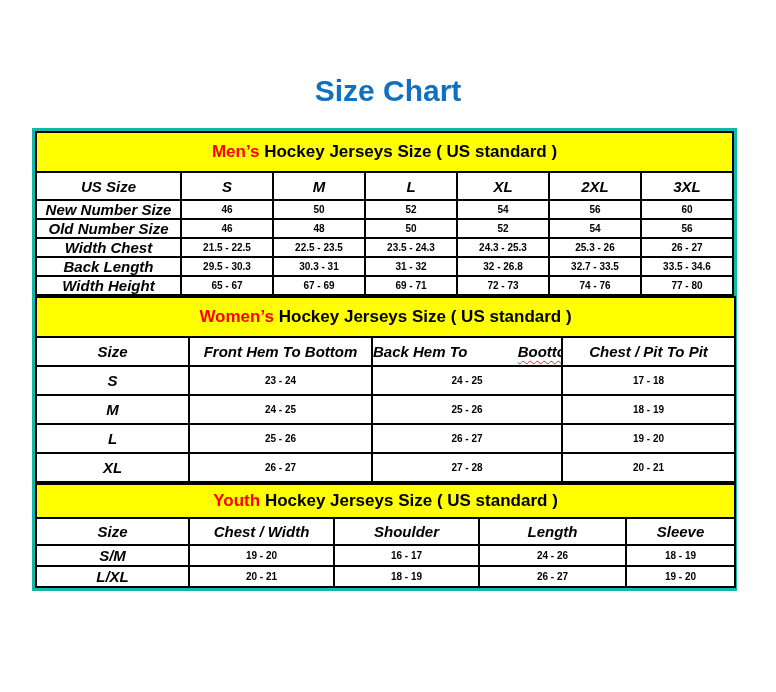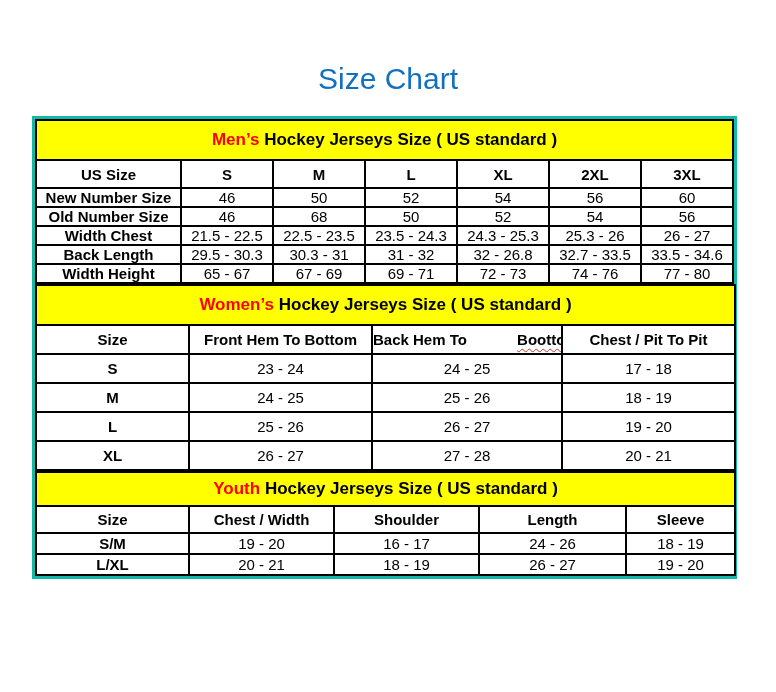--- a/index.html
+++ b/index.html
@@ -9,26 +9,26 @@
     font-family: "Liberation Sans", sans-serif;
   }
   .page {
     position: relative;
     width: 776px;
     height: 692px;
     background: #ffffff;
     overflow: hidden;
   }
   .page-title {
-    margin: 0;
+    margin: 12px;
     padding-top: 62px;
     text-align: center;
     font-size: 30px;
     line-height: 34px;
-    font-weight: normal;
+    font-weight: bold;
     color: #1171be;
   }
   .sheet {
     width: 699px;
     margin: 20px 0 0 32px;
     border: 3px solid #14b8a6;
   }
   table.size-table {
     border-collapse: collapse;
     table-layout: fixed;
@@ -46,22 +46,23 @@
   tr.band { height: 40px; }
   tr.band td {
     background: #ffff00;
     font-size: 17px;
     font-weight: bold;
   }
   tr.band td .red { color: #ff0000; }
   tr.hdr th, td.lbl {
     font-size: 15px;
     font-weight: bold;
-  }
-  td.val { font-size: 15px; font-weight: normal; }
+    font-style: italic;
+  }
+  td.val { font-size: 10px; font-weight: bold; }
   table.men tr.hdr { height: 28px; }
   table.men tr.r { height: 15px; }
   table.women tr.hdr { height: 29px; }
   table.women tr.r { height: 29px; }
   table.women tr.band { height: 40px; }
   table.youth tr.band { height: 34px; }
   table.youth tr.hdr { height: 27px; }
   table.youth tr.r { height: 21px; }
   .squiggle {
     text-decoration-line: underline;
@@ -109,21 +110,21 @@
         <td class="val">46</td>
         <td class="val">50</td>
         <td class="val">52</td>
         <td class="val">54</td>
         <td class="val">56</td>
         <td class="val">60</td>
       </tr>
       <tr class="r">
         <td class="lbl">Old Number Size</td>
         <td class="val">46</td>
-        <td class="val">68</td>
+        <td class="val">48</td>
         <td class="val">50</td>
         <td class="val">52</td>
         <td class="val">54</td>
         <td class="val">56</td>
       </tr>
       <tr class="r">
         <td class="lbl">Width Chest</td>
         <td class="val">21.5 - 22.5</td>
         <td class="val">22.5 - 23.5</td>
         <td class="val">23.5 - 24.3</td>

